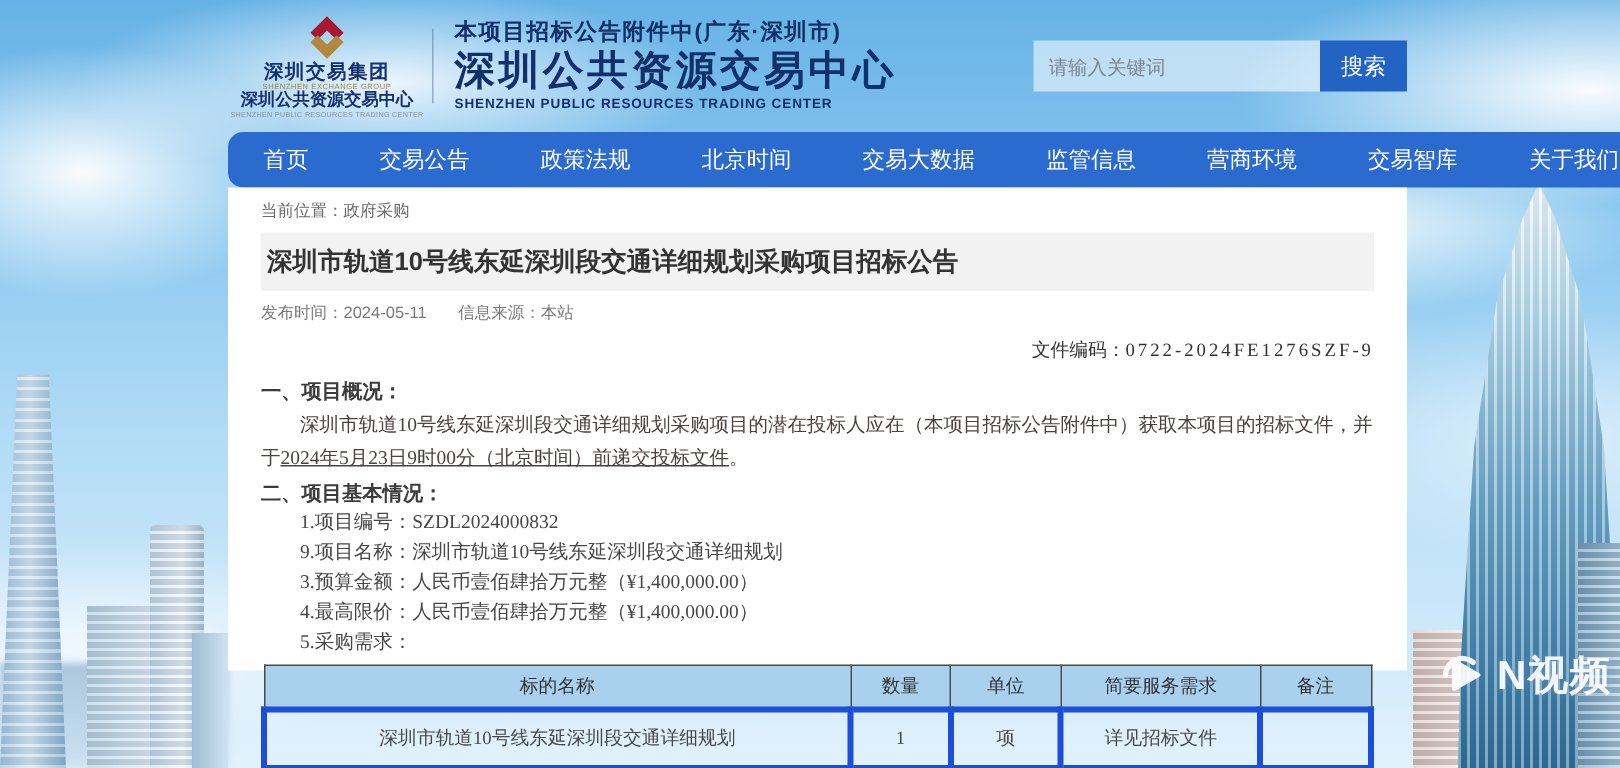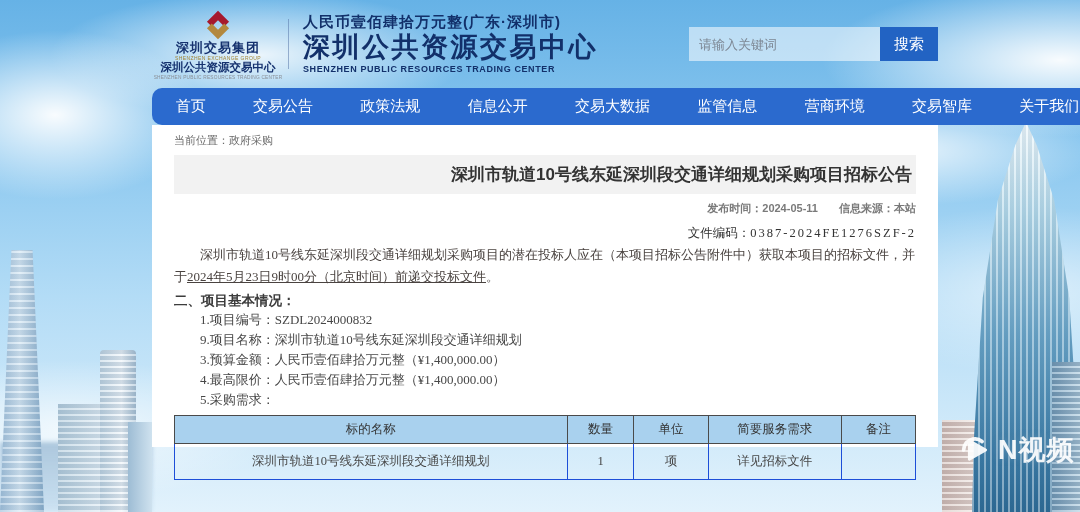--- a/index.html
+++ b/index.html
@@ -66,36 +66,36 @@
   .search-btn { width:58px; height:34px; border:0; background:#2263c3; color:#fff;
     font-size:15px; cursor:pointer; font-family:inherit; }
   
   .nav { position:absolute; left:152px; top:88px; width:951px; height:37px;
     background:#2b6ace; display:flex; align-items:center; justify-content:space-around;border-radius:10px; }
   .nav-item { color:#fff; font-size:15px; cursor:pointer; white-space:nowrap; }
   
   .content { position:absolute; left:152px; top:125px; width:786px; height:322px; background:#fff; }
   .breadcrumb { font-size:11px; color:#6a6a6a; padding:8px 0 7px 22px; }
   .article { padding:0 22px; font-family:"Liberation Serif","DejaVu Serif",serif; }
-  .article-title-bar { background:#f2f2f2; text-align:right; font-size:17px; font-weight:bold;
+  .article-title-bar { background:#f2f2f2; text-align:left; font-size:17px; font-weight:bold;
     color:#333; padding:8px 4px; font-family:"Liberation Sans","DejaVu Sans",sans-serif; }
-  .article-meta { text-align:right; font-size:11px; color:#7a7a7a; margin-top:7px;
-    font-family:"Liberation Sans","DejaVu Sans",sans-serif;font-weight:bold; }
+  .article-meta { text-align:left; font-size:11px; color:#7a7a7a; margin-top:7px;
+    font-family:"Liberation Sans","DejaVu Sans",sans-serif; }
   .article-meta .meta-src { margin-left:18px; }
   .file-code { text-align:right; font-size:12.5px; color:#333; margin-top:9px; }
   .file-code .code-val { letter-spacing:2px; }
   .sec-heading { font-size:13.5px; font-weight:bold; color:#3c3c3c; margin-top:9px; line-height:19px; }
   .para { font-size:13px; color:#4a4340; line-height:22px; text-indent:2em; margin-top:2px; }
   .para .u { text-decoration:underline; }
   .num-item { font-size:13px; color:#474747; line-height:20px; padding-left:26px; }
   .sec2 { margin-top:3px; }
   table.req { width:100%; border-collapse:collapse; margin-top:5px; table-layout:fixed; }
   table.req th { background:#a9d1ee; border:1px solid #4a4a4a; font-weight:normal;
     font-size:12.5px; color:#333; padding:5px 2px; }
-  table.req td { border:1px solid #1d4ed8; font-size:12.5px; color:#474747;
+  table.req td { border:4px solid #1d4ed8; font-size:12.5px; color:#474747;
     text-align:center; padding:9px 2px; }
 </style>
 </head>
 <body>
 
 <div class="bg-sky"></div>
 <div class="bldg ridge-l"></div>
 <div class="bldg tower-l1"></div>
 <div class="bldg tower-l2"></div>
 <div class="bldg tower-l3"></div>
@@ -118,54 +118,55 @@
       <path d="M20 1 L34 15 L28 21 L20 13 L12 21 L6 15 Z" fill="#a6192e"></path>
       <path d="M20 37 L6 23 L12 17 L20 25 L28 17 L34 23 Z" fill="#b3883e"></path>
     </svg>
     <div class="logo-cn1">深圳交易集团</div>
     <div class="logo-en1">SHENZHEN EXCHANGE GROUP</div>
     <div class="logo-cn2">深圳公共资源交易中心</div>
     <div class="logo-en2">SHENZHEN PUBLIC RESOURCES TRADING CENTER</div>
   </div>
   <div class="divider-v"></div>
   <div class="site-title-block">
-    <div class="platform-line">人民币壹佰肆拾万元整(广东·深圳市)</div>
+    <div class="platform-line">本项目招标公告附件中(广东·深圳市)</div>
     <div class="site-name">深圳公共资源交易中心</div>
     <div class="site-name-en">SHENZHEN PUBLIC RESOURCES TRADING CENTER</div>
   </div>
   <div class="search-area">
     <input class="search-input" type="text" placeholder="请输入关键词" style="">
     <button class="search-btn">搜索</button>
   </div>
 </div>
 
 <div class="nav">
   <span class="nav-item">首页</span>
   <span class="nav-item">交易公告</span>
   <span class="nav-item">政策法规</span>
-  <span class="nav-item">信息公开</span>
+  <span class="nav-item">北京时间</span>
   <span class="nav-item">交易大数据</span>
   <span class="nav-item">监管信息</span>
   <span class="nav-item">营商环境</span>
   <span class="nav-item">交易智库</span>
   <span class="nav-item">关于我们</span>
 </div>
 
 <div class="content">
   <div class="breadcrumb">当前位置：政府采购</div>
   <div class="article">
     <div class="article-title-bar">深圳市轨道10号线东延深圳段交通详细规划采购项目招标公告</div>
     <div class="article-meta">
       <span>发布时间：2024-05-11</span>
       <span class="meta-src">信息来源：本站</span>
     </div>
     <div class="file-code">
-      <span>文件编码：</span><span class="code-val">0387-2024FE1276SZF-2</span>
+      <span>文件编码：</span><span class="code-val">0722-2024FE1276SZF-9</span>
     </div>
 
+    <div class="sec-heading">一、项目概况：</div>
     <div class="para">
       <span>深圳市轨道10号线东延深圳段交通详细规划采购项目的潜在投标人应在（本项目招标公告附件中）获取本项目的招标文件，并于</span><span class="u">2024年5月23日9时00分（北京时间）前递交投标文件</span><span>。</span>
     </div>
 
     <div class="sec-heading sec2">二、项目基本情况：</div>
     <div class="num-item">1.项目编号：SZDL2024000832</div>
     <div class="num-item">9.项目名称：深圳市轨道10号线东延深圳段交通详细规划</div>
     <div class="num-item">3.预算金额：人民币壹佰肆拾万元整（¥1,400,000.00）</div>
     <div class="num-item">4.最高限价：人民币壹佰肆拾万元整（¥1,400,000.00）</div>
     <div class="num-item">5.采购需求：</div>

